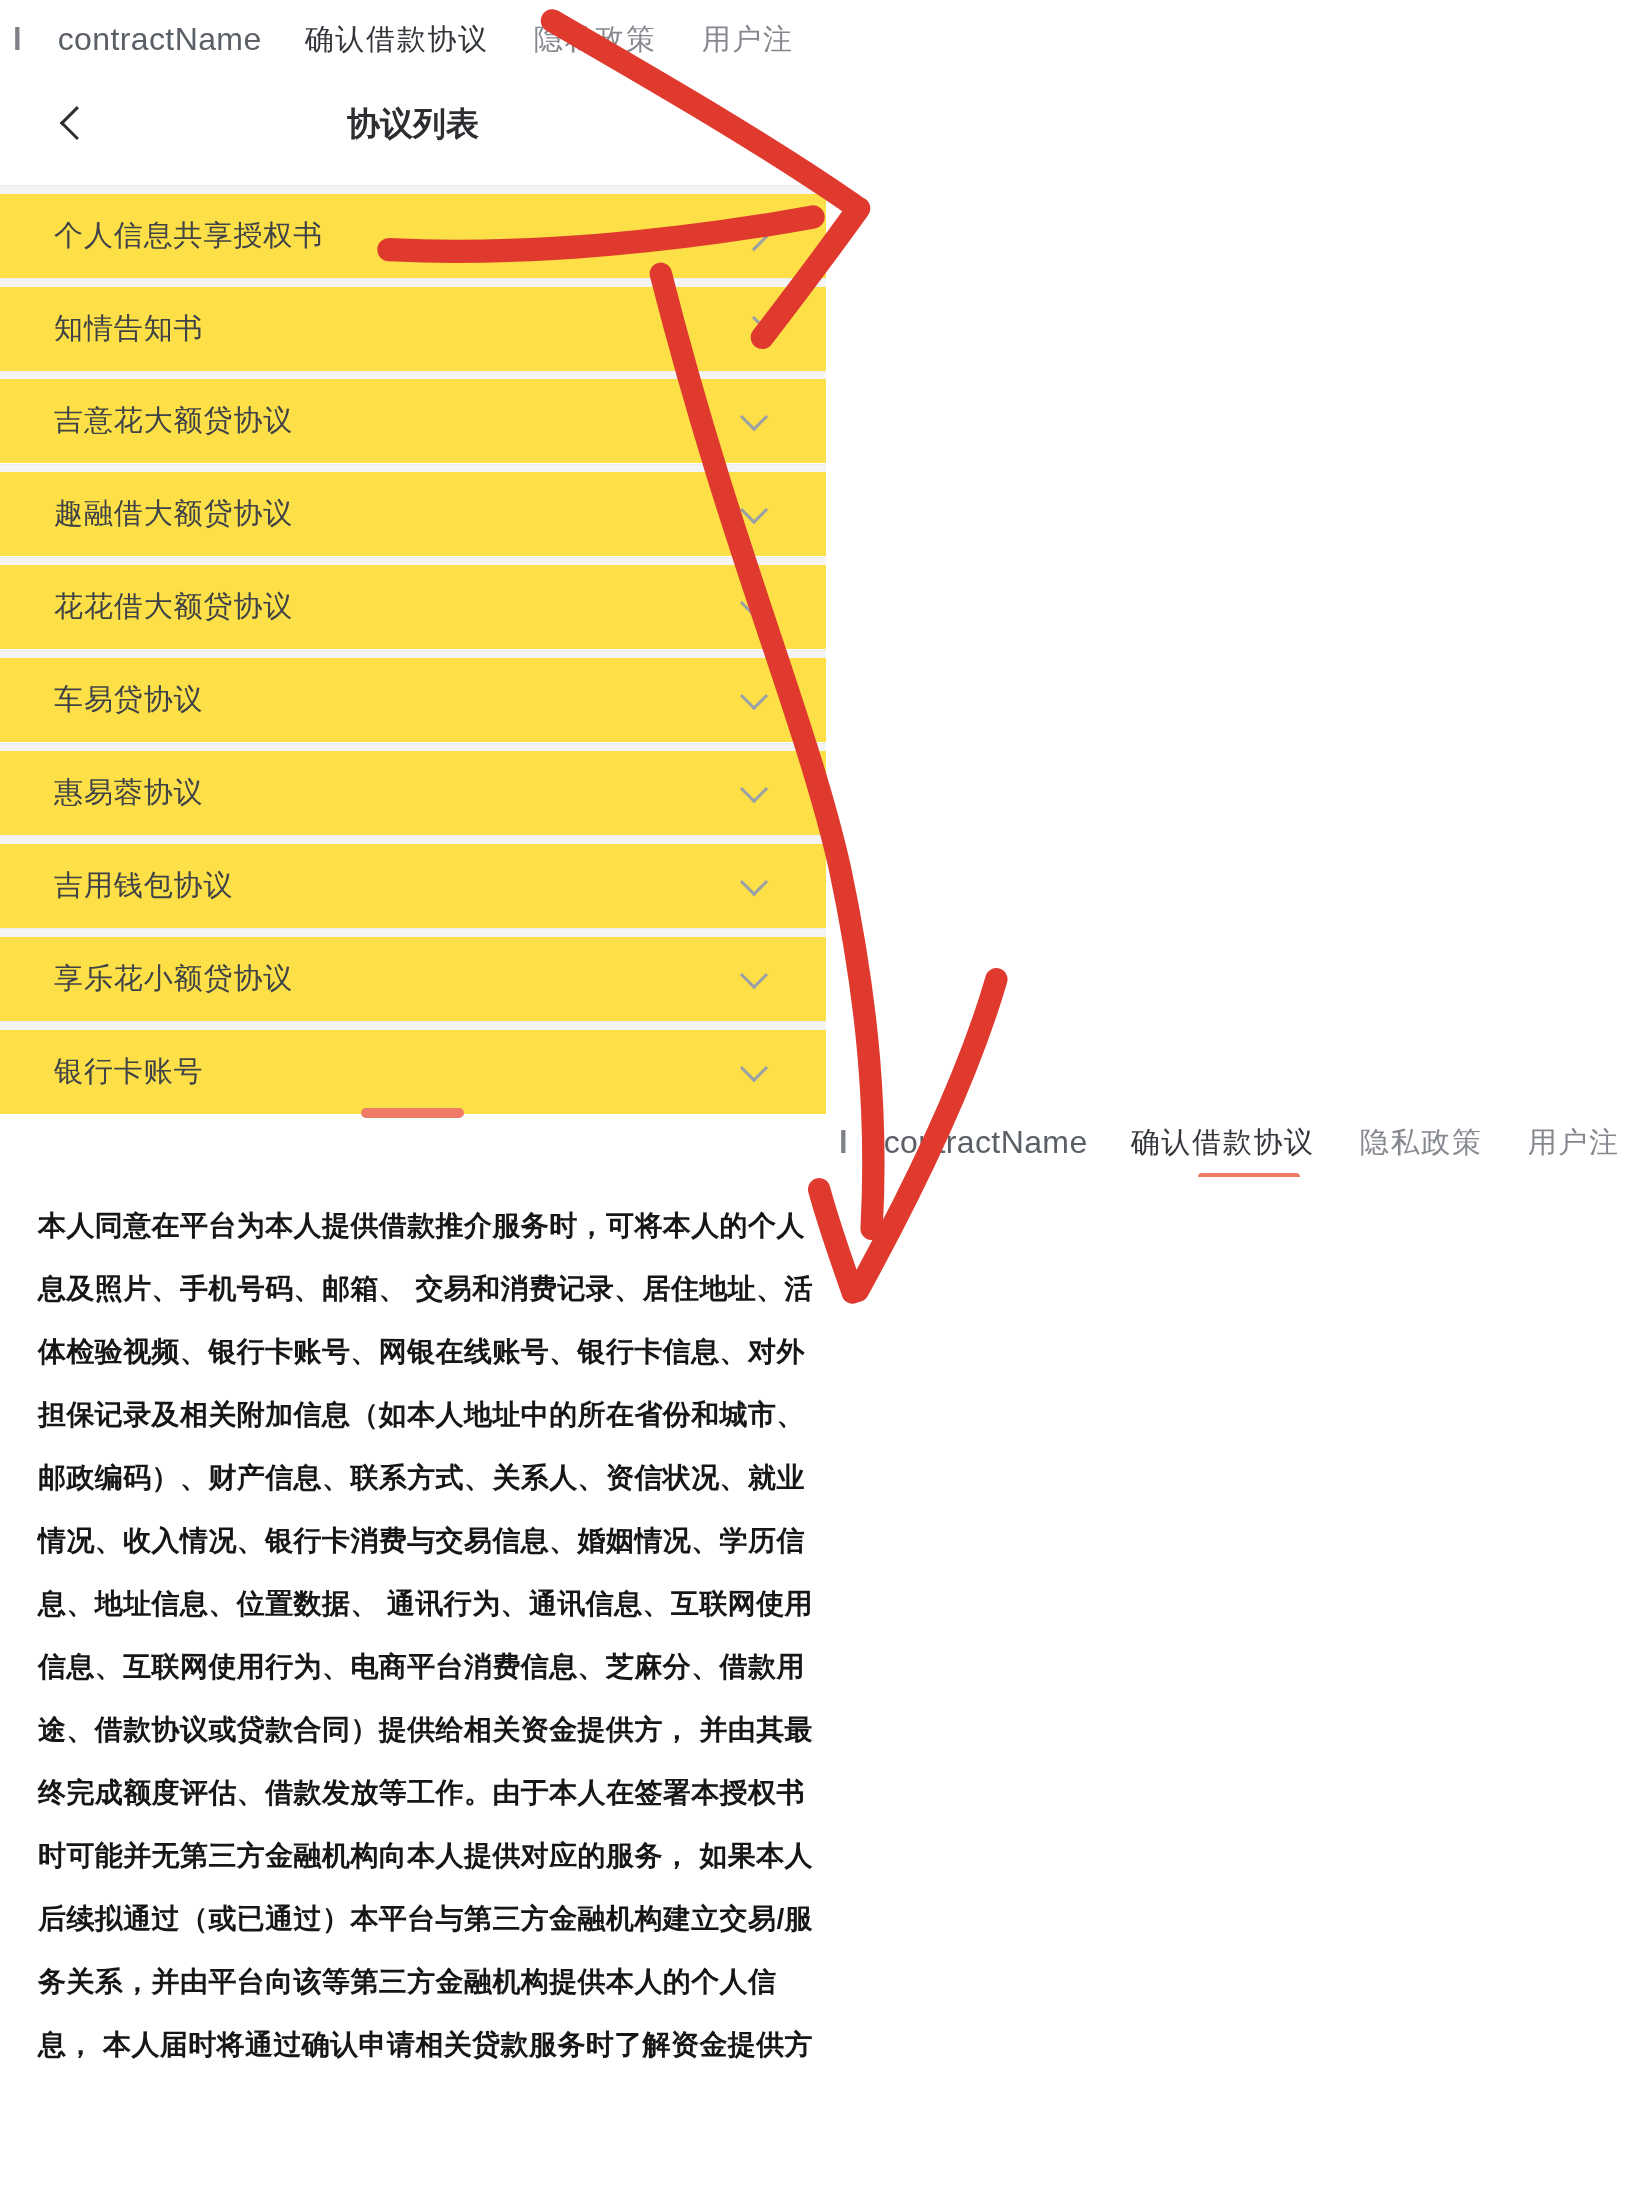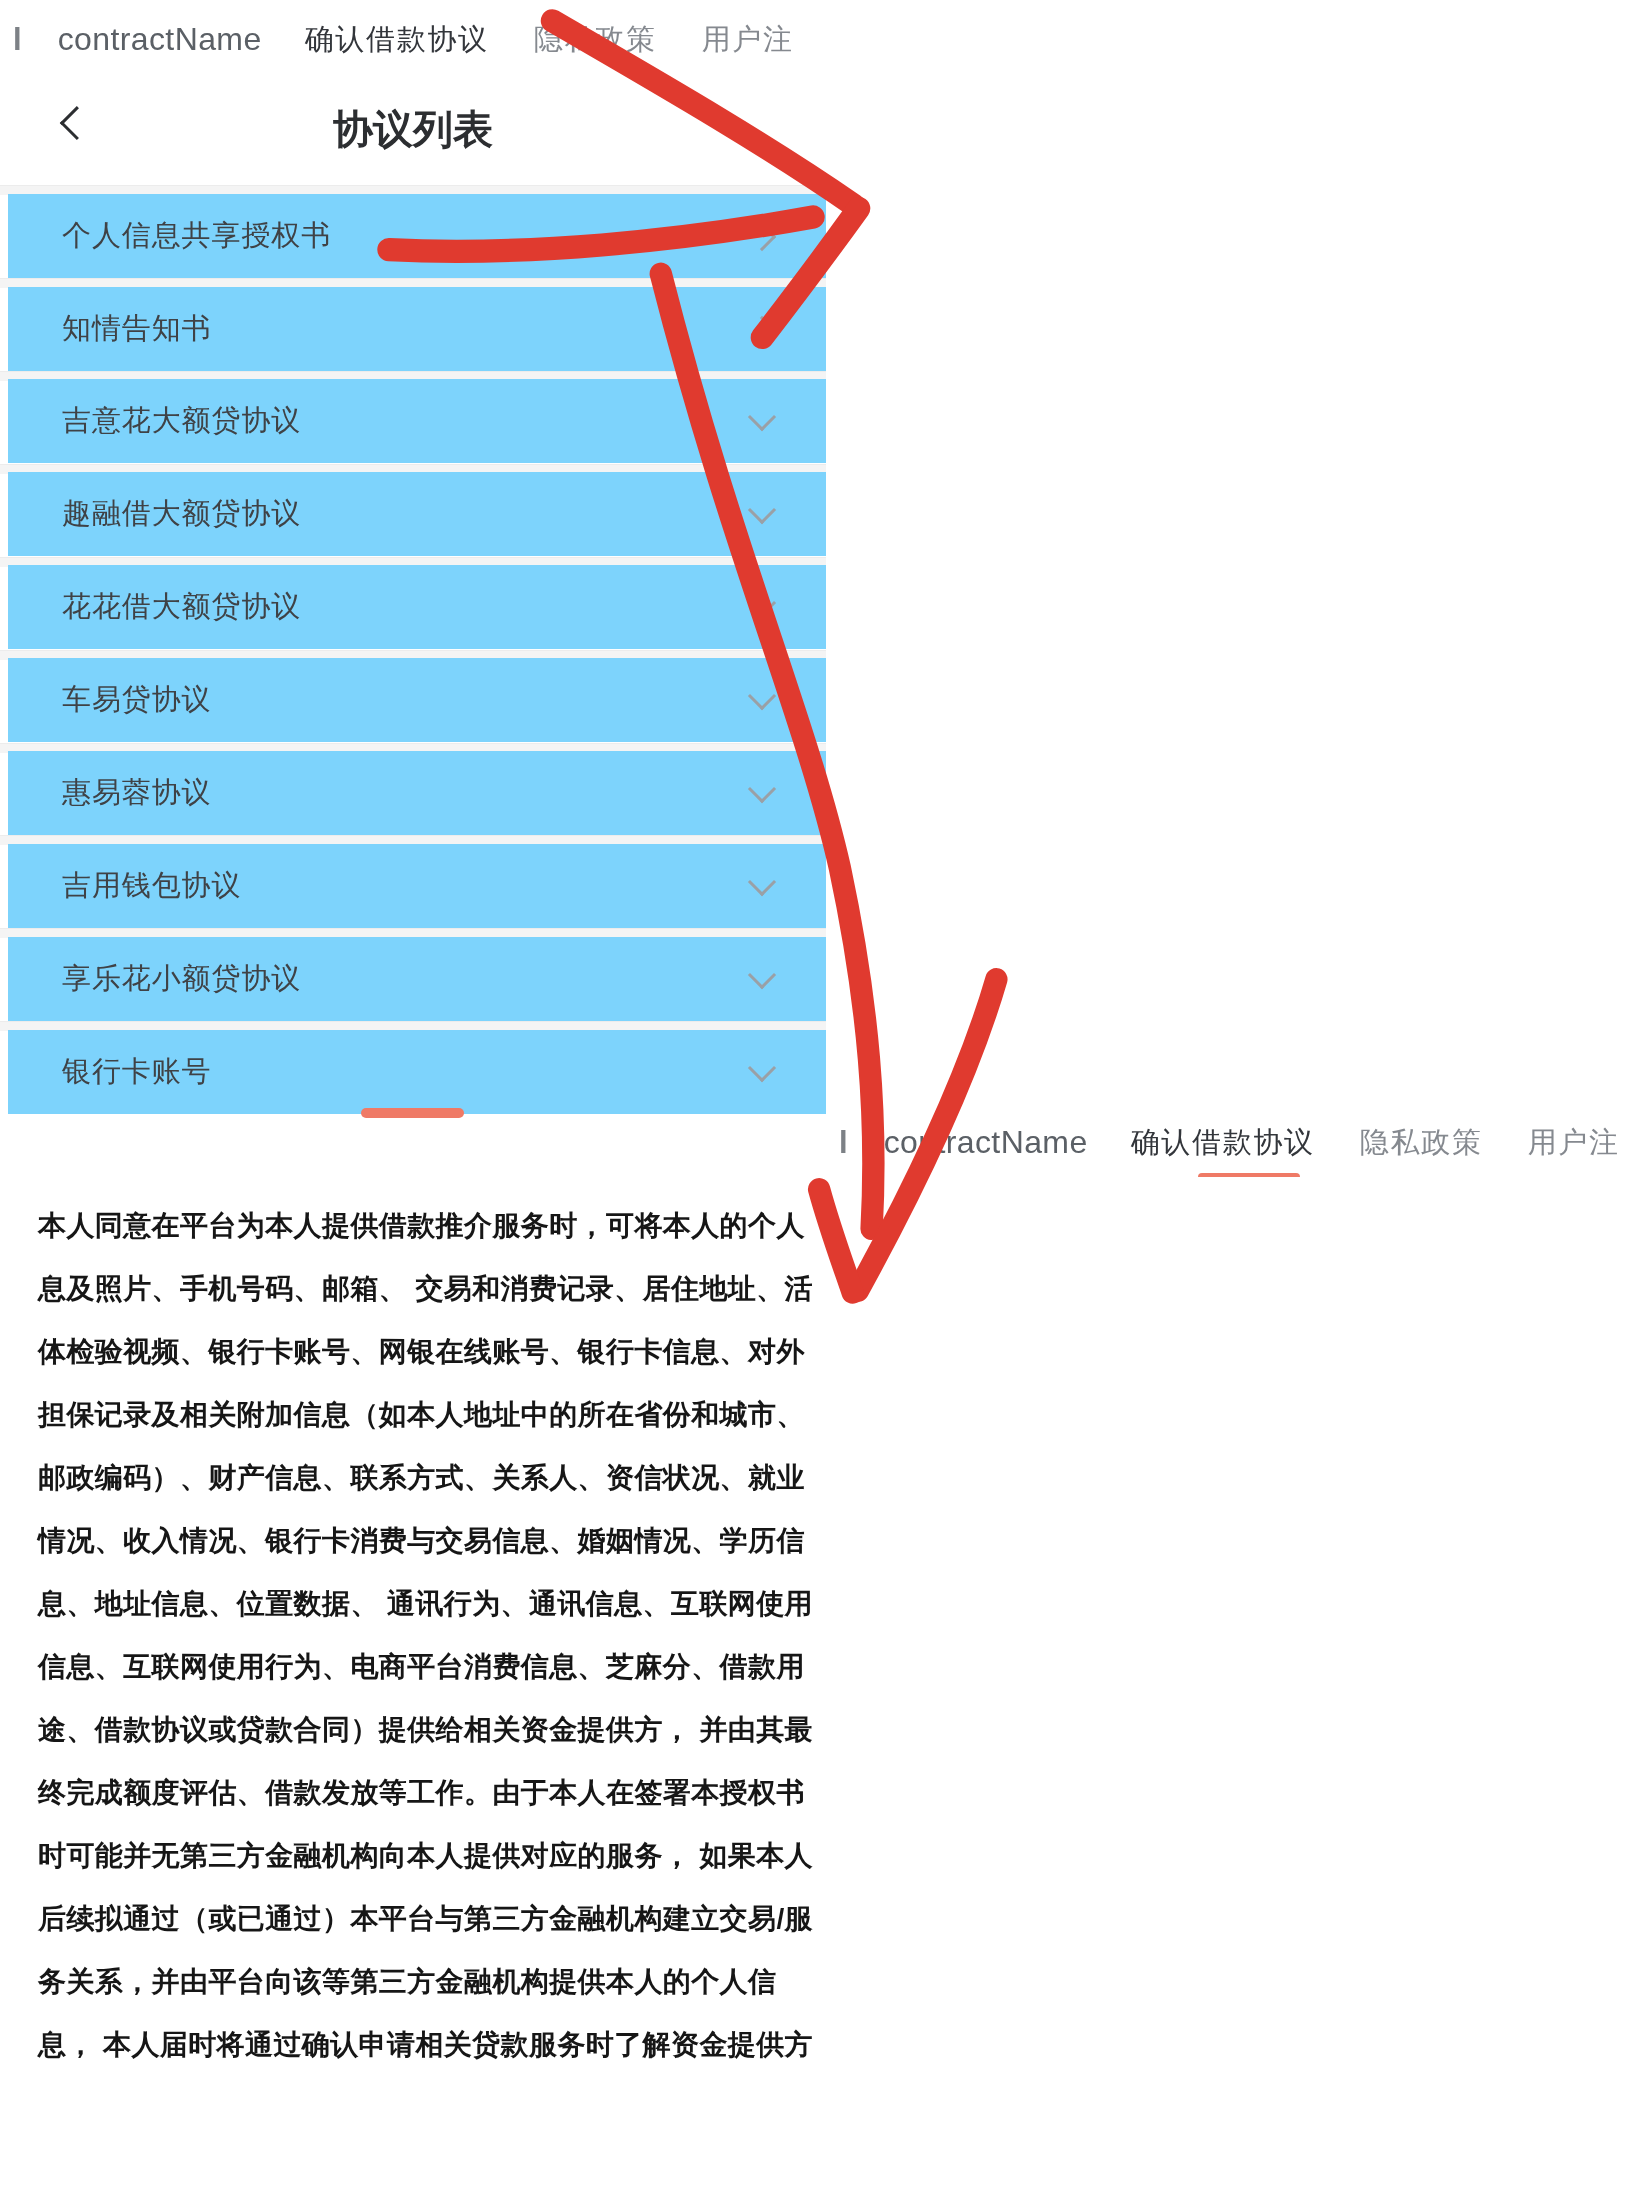--- a/index.html
+++ b/index.html
@@ -15,25 +15,25 @@
   .tab-brand{color:#5b6066;font-weight:400;font-size:32px;margin-left:36px;letter-spacing:0.4px;}
   .tab{font-size:29px;color:#85898f;letter-spacing:1.7px;}
   .tab.active{color:#33363b;}
   .t-underline{position:absolute;width:102px;height:7.7px;border-radius:4.3px;}
 
   
   .navbar{position:absolute;left:0;top:95px;width:826px;height:60px;}
   .back-chev{position:absolute;left:65px;top:15.5px;width:20.6px;height:20.6px;
              border-left:3.4px solid #2c2e31;border-bottom:3.4px solid #2c2e31;transform:rotate(45deg);}
   .nav-title{position:absolute;left:0;top:6.9px;width:826px;text-align:center;
-             font-size:40px;font-weight:700;color:#2c2e31;}
+             font-size:33px;font-weight:700;color:#2c2e31;}
 
   
   .band{position:absolute;left:0;width:826px;height:8.6px;background:#f4f4f4;border-top:0.9px solid #ececec;}
-  .lrow{position:absolute;left:8px;width:826px;height:84px;background:#7dd3fc;}
+  .lrow{position:absolute;left:0;width:826px;height:84px;background:#fde047;}
   .lrow .lbl{position:absolute;left:54px;top:0;height:84px;display:flex;align-items:center;
              font-size:29px;color:#3f4246;letter-spacing:0.9px;}
   .chev{position:absolute;width:17px;height:17px;border-right:3px solid #9aa0a6;border-bottom:3px solid #9aa0a6;}
   .chev.right{right:62px;top:33px;transform:rotate(-45deg);}
   .chev.down{right:62px;top:27.5px;transform:rotate(45deg);}
 
   .home-bar{position:absolute;left:361px;top:1108px;width:103px;height:9.5px;border-radius:5.2px;}
 
   
   .doc{position:absolute;white-space:nowrap;}

